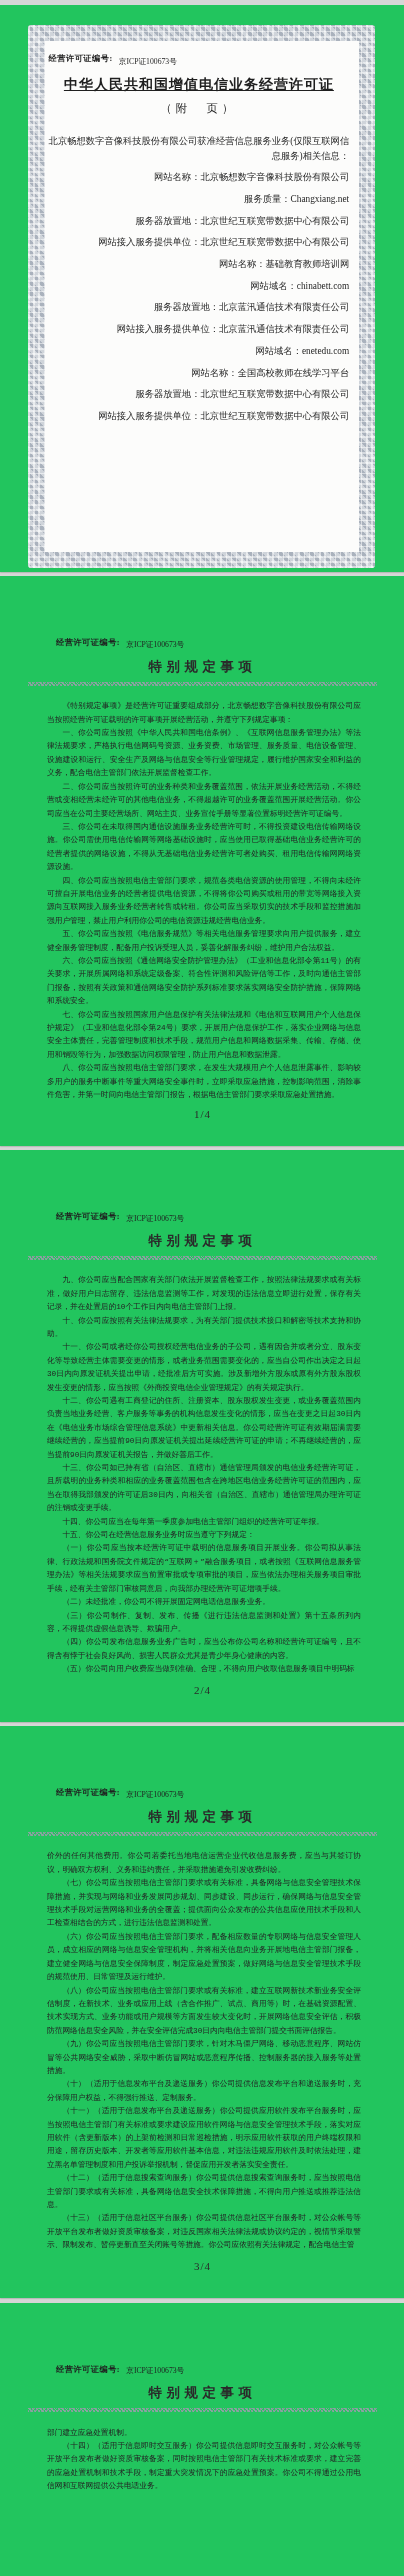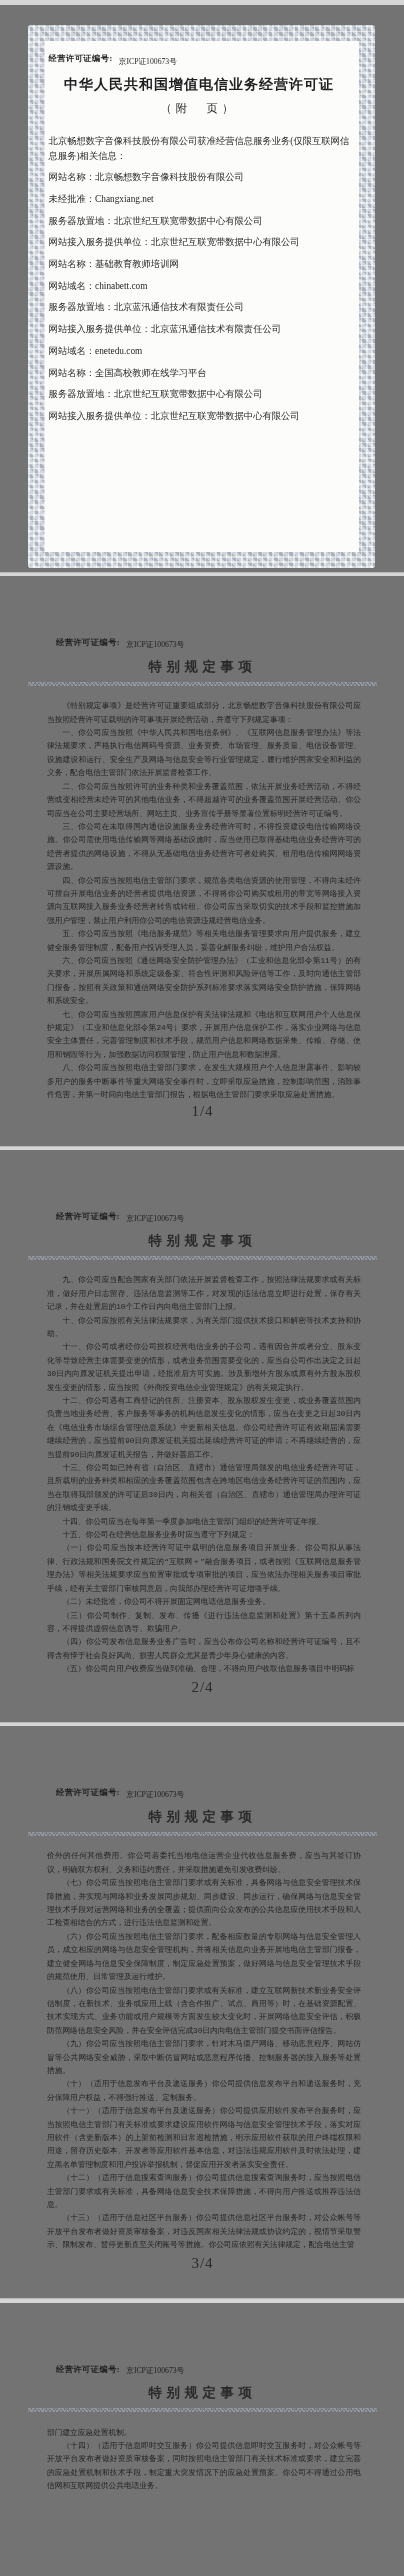--- a/index.html
+++ b/index.html
@@ -5,21 +5,21 @@
   html,body{margin:0;padding:0;}
   body{
     width:405px;
     background:#d6d6d6;
     font-family:"Liberation Serif","DejaVu Serif",serif;
     color:#1f1f1f;
   }
   .doc{width:405px;}
   .page{
     position:relative;
-    background:#737373;
+    background:#22c55e;
     overflow:hidden;
     box-shadow:0 0.5px 1.5px rgba(0,0,0,.35);
   }
   .gap-top{margin-top:5.2px;}
   .gap{margin-top:4.1px;}
   .p1{height:567px;}
   .p2{height:570px;}
   .p3{height:572px;}
   .p4{height:572px;}
   .p5{height:571px;}
@@ -34,60 +34,60 @@
     border-radius:3.1px;
   }
   .cert-inner{
     position:absolute;inset:16.5px;
     background:#fcfcfb;
     padding:11.3px 9.3px 0 4.1px;
   }
   .cert-no-row{font-size:8.2px;white-space:nowrap;}
   .cert-no-label{font-weight:bold;letter-spacing:0.5px;}
   .cert-no-value{font-size:7.7px;position:relative;top:3.1px;margin-left:4.1px;}
-  .cert-title{margin:12.4px 0 0;text-align:center;font-size:14px;font-weight:bold;letter-spacing:1px;}
+  .cert-title{margin:12.4px 0 0;text-align:center;font-size:14px;font-weight:bold;letter-spacing:1px;text-decoration:underline;}
   .cert-sub{margin:7.2px 0 0;text-align:center;font-size:11.3px;font-weight:normal;letter-spacing:4.1px;}
   .cert-body{margin-top:17.5px;font-size:9.3px;line-height:15px;}
-  .cert-line{margin:0 0 6.7px;}
+  .cert-line{margin:0 0 6.7px;text-align:right;}
 
   
   .prov-head{padding:61px 0 0 56px;font-size:8.2px;white-space:nowrap;}
   .prov-no-label{font-weight:bold;letter-spacing:0.5px;}
   .prov-no-value{font-size:7.7px;position:relative;top:1.5px;margin-left:4.1px;}
   .prov-title{margin:9.3px 0 0;text-align:center;font-size:13.4px;font-weight:bold;letter-spacing:4.6px;color:#2a2a2a;}
   .deco-line{
     height:4.1px;margin:6.2px auto 0;width:86%;
     background:
       repeating-linear-gradient(45deg,#9aa2ac 0 1px,transparent 1px 2.6px),
       repeating-linear-gradient(-45deg,#8d95a0 0 1px,transparent 1px 2.6px);
     opacity:.85;
   }
   .prov-body{margin:14.4px 44px 0 47px;font-size:7.7px;line-height:13.4px;text-align:justify;color:#232323;font-family:Liberation Mono, monospace;}
   .prov-para{margin:0;text-indent:2em;}
   .prov-para.noindent{text-indent:0;}
-  .prov-footer{position:absolute;bottom:26px;left:0;right:0;text-align:center;font-size:15px;letter-spacing:1px;color:#2a2a2a;font-family:Liberation Serif, serif;}
+  .prov-footer{position:absolute;bottom:26px;left:0;right:0;text-align:center;font-size:11px;letter-spacing:1px;color:#2a2a2a;font-family:Liberation Serif, serif;}
 </style>
 </head>
 <body>
 
 <div class="doc">
 
   <section class="page p1 gap-top">
     <div class="cert-frame">
       <div class="cert-inner">
         <div class="cert-no-row">
           <span class="cert-no-label">经营许可证编号:</span>
           <span class="cert-no-value">京ICP证100673号</span>
         </div>
         <h1 class="cert-title">中华人民共和国增值电信业务经营许可证</h1>
         <h2 class="cert-sub">（附　页）</h2>
         <div class="cert-body">
             <p class="cert-line">北京畅想数字音像科技股份有限公司获准经营信息服务业务(仅限互联网信息服务)相关信息：</p>
             <p class="cert-line">网站名称：北京畅想数字音像科技股份有限公司</p>
-            <p class="cert-line">未经批准：Changxiang.net</p>
+            <p class="cert-line">服务质量：Changxiang.net</p>
             <p class="cert-line">服务器放置地：北京世纪互联宽带数据中心有限公司</p>
             <p class="cert-line">网站接入服务提供单位：北京世纪互联宽带数据中心有限公司</p>
             <p class="cert-line">网站名称：基础教育教师培训网</p>
             <p class="cert-line">网站域名：chinabett.com</p>
             <p class="cert-line">服务器放置地：北京蓝汛通信技术有限责任公司</p>
             <p class="cert-line">网站接入服务提供单位：北京蓝汛通信技术有限责任公司</p>
             <p class="cert-line">网站域名：enetedu.com</p>
             <p class="cert-line">网站名称：全国高校教师在线学习平台</p>
             <p class="cert-line">服务器放置地：北京世纪互联宽带数据中心有限公司</p>
             <p class="cert-line">网站接入服务提供单位：北京世纪互联宽带数据中心有限公司</p>

